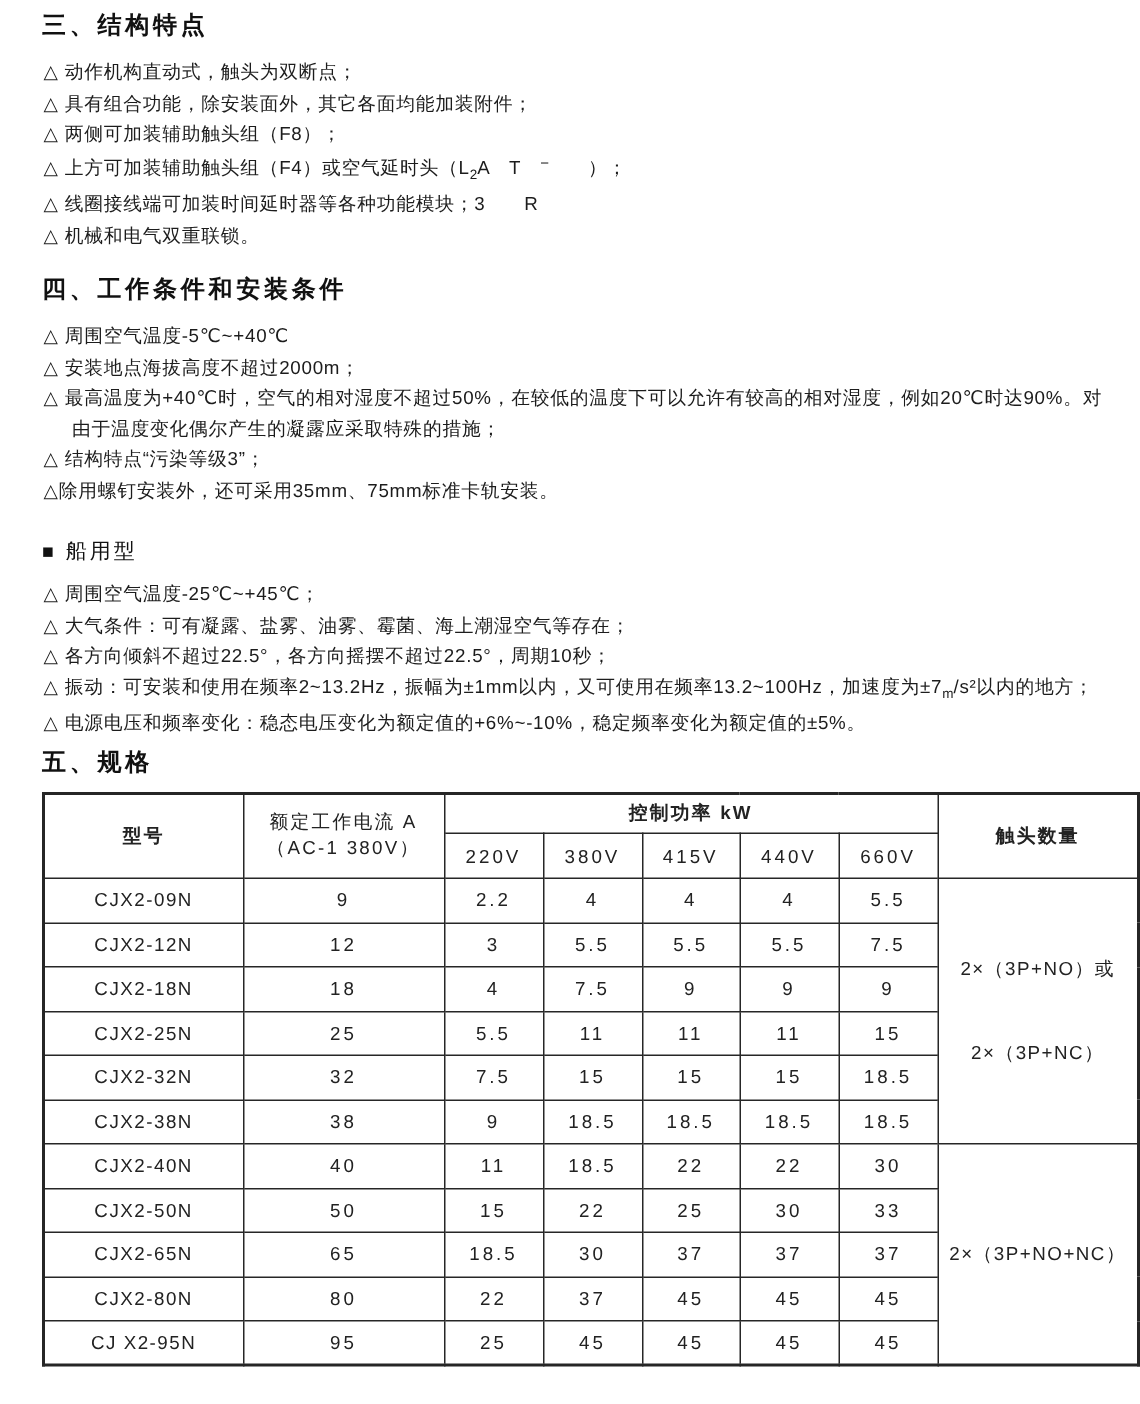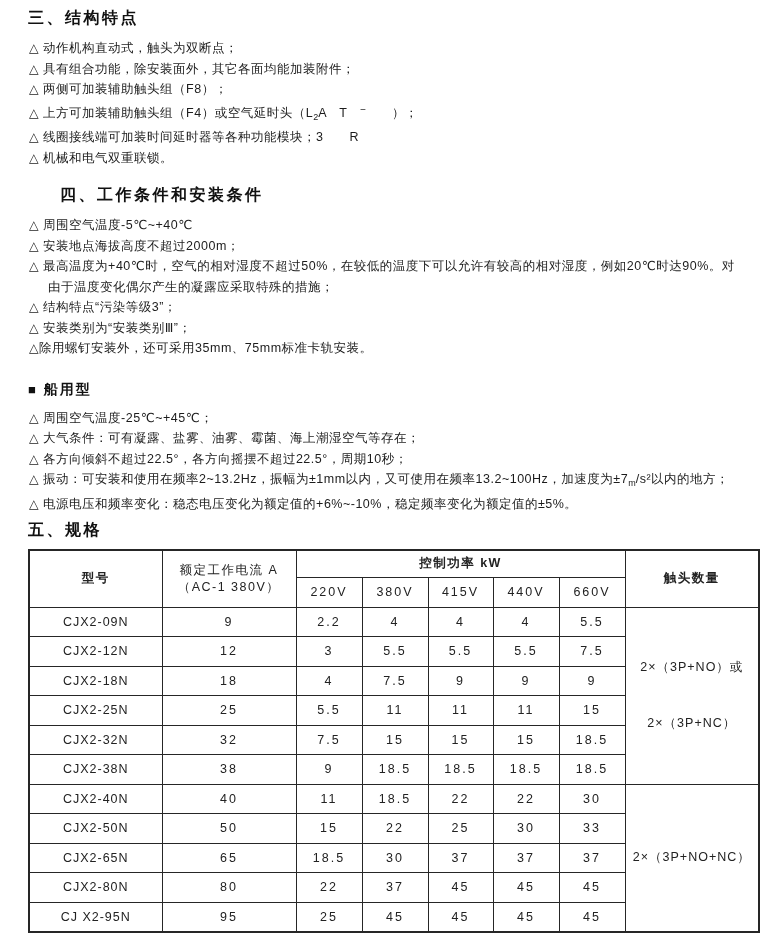--- a/index.html
+++ b/index.html
@@ -6,24 +6,24 @@
   body{
     width:760px;height:936px;background:#ffffff;color:#1c1c1c;
     font-family:"Liberation Sans","DejaVu Sans",sans-serif;
     overflow:hidden;
   }
   .doc{padding:8px 14px 0 28px;}
   .sec-title{
     font-size:16px;font-weight:bold;letter-spacing:2.5px;
     line-height:20px;margin:0 0 10px 0;color:#111;
   }
-  .t2{margin-top:17px;margin-left:32px;}
+  .t2{margin-top:17px;}
   .t5{margin-top:6px;margin-bottom:9px;}
   .marine-title{
-    font-size:14px;font-weight:bold;letter-spacing:2px;
+    font-size:14px;font-weight:normal;letter-spacing:2px;
     line-height:20px;margin:20px 0 8px 0;color:#111;
   }
   .marine-title .sq{font-size:13px;margin-right:6px;}
   .list{margin:0 0 2px 1px;}
   .item{
     font-size:12.5px;line-height:20.5px;letter-spacing:0.5px;
     white-space:nowrap;color:#1c1c1c;
   }
   .item .cont{padding-left:19px;}
   .sub{font-size:9px;vertical-align:-3px;letter-spacing:0;}
@@ -64,21 +64,20 @@
 
   <div class="sec-title t2">四、工作条件和安装条件</div>
   <div class="list">
       <div class="item">△ 周围空气温度-5℃~+40℃</div>
       <div class="item">△ 安装地点海拔高度不超过2000m；</div>
       <div class="item">
         <div>△ 最高温度为+40℃时，空气的相对湿度不超过50%，在较低的温度下可以允许有较高的相对湿度，例如20℃时达90%。对</div>
         <div class="cont">由于温度变化偶尔产生的凝露应采取特殊的措施；</div>
       </div>
       <div class="item">△ 结构特点“污染等级3”；</div>
-      <div class="item">△ 安装类别为“安装类别Ⅲ”；</div>
       <div class="item">△除用螺钉安装外，还可采用35mm、75mm标准卡轨安装。</div>
     </div>
 
   <div class="marine-title">
     <span class="sq">■</span><span>船用型</span>
   </div>
   <div class="list">
       <div class="item">△ 周围空气温度-25℃~+45℃；</div>
       <div class="item">△ 大气条件：可有凝露、盐雾、油雾、霉菌、海上潮湿空气等存在；</div>
       <div class="item">△ 各方向倾斜不超过22.5°，各方向摇摆不超过22.5°，周期10秒；</div>

